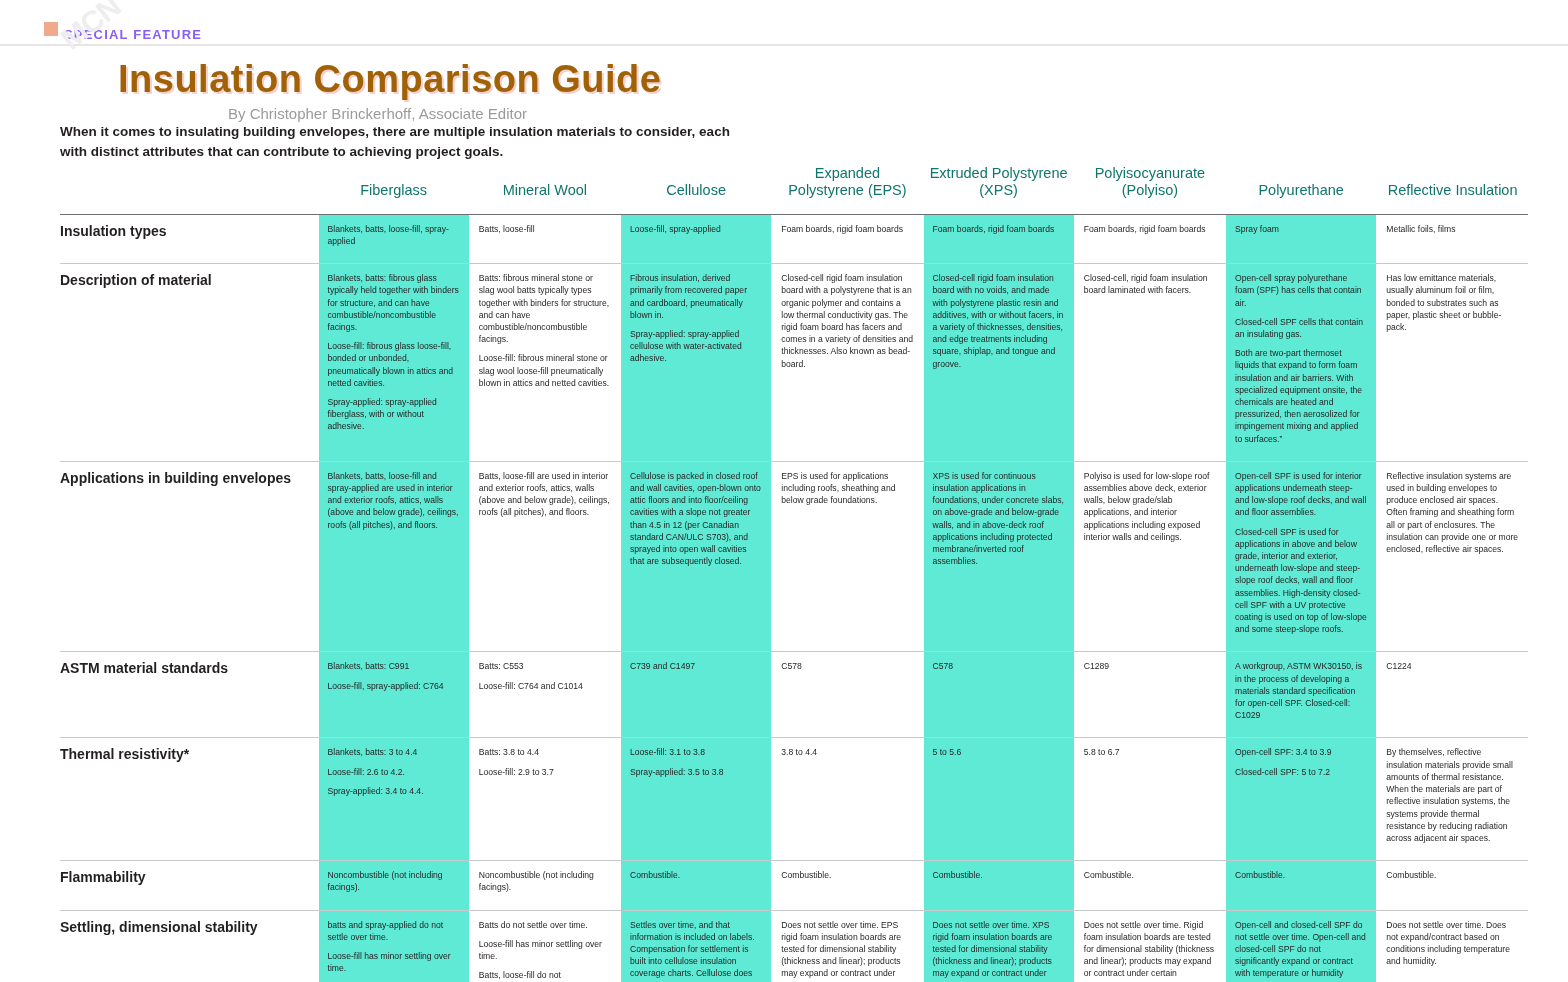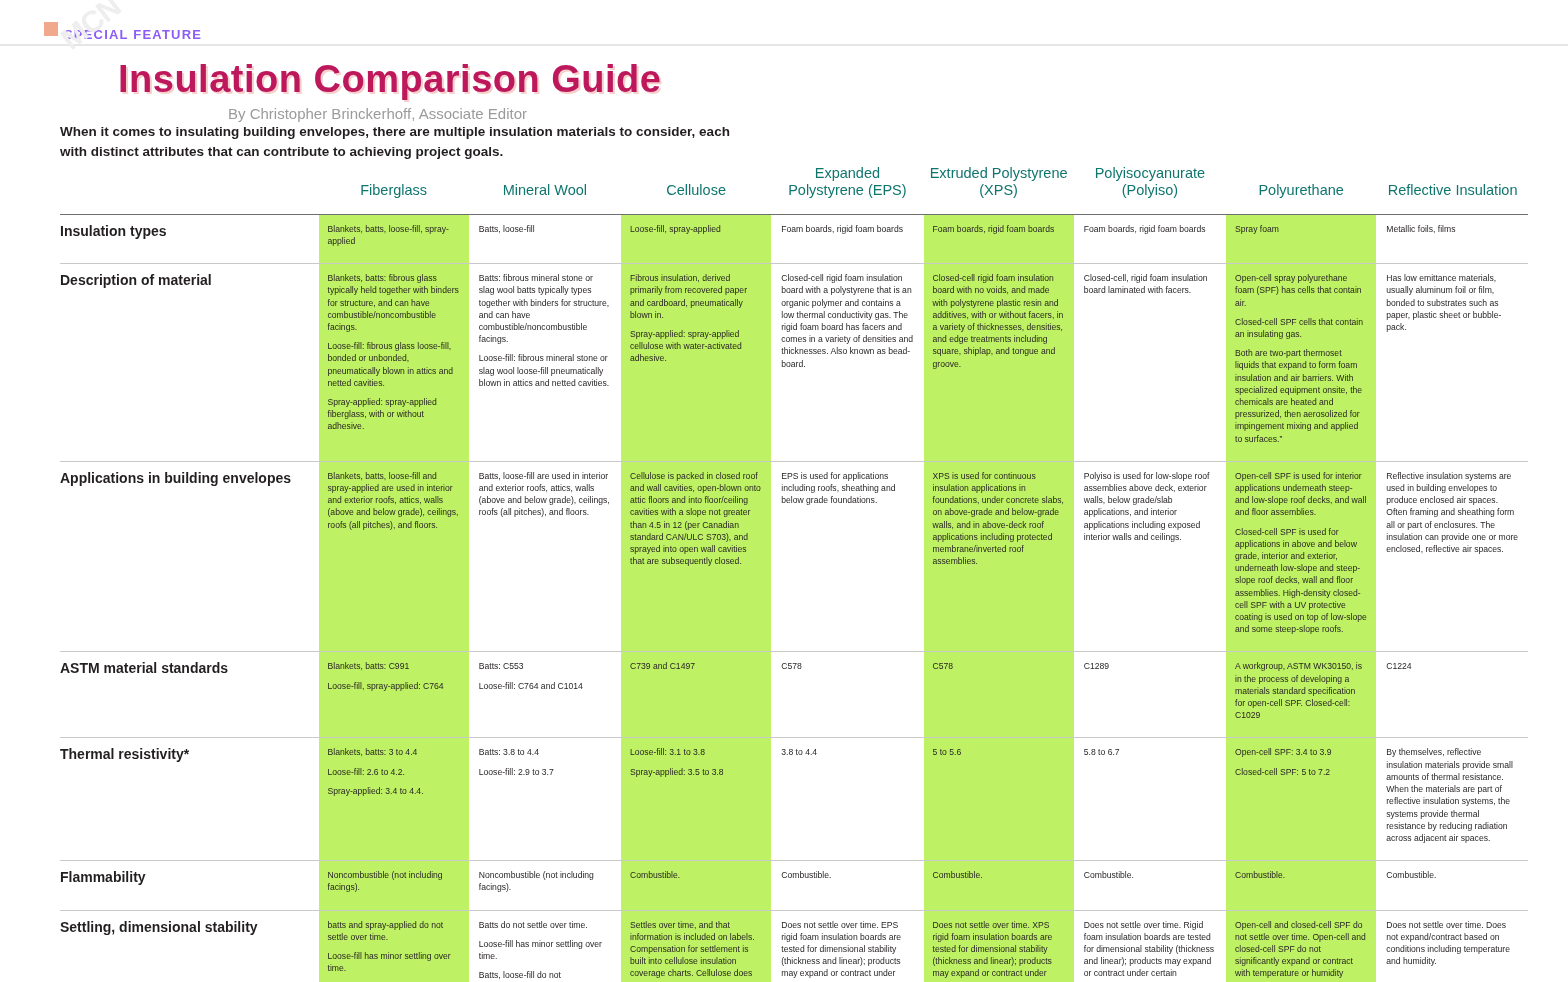--- a/index.html
+++ b/index.html
@@ -28,21 +28,21 @@
   }
   .watermark {
     position:absolute; left:58px; top:6px;
     font-size:30px; font-weight:bold; color:#eeeeee;
     transform:rotate(-38deg);
     letter-spacing:-1px;
   }
   .title {
     position:absolute; left:118px; top:58px;
     font-size:38px; font-weight:bold; letter-spacing:0.5px;
-    color:#be185d;
+    color:#a16207;
     text-shadow:2px 2px 0 #f6cfcb;
   }
   .byline {
     position:absolute; left:228px; top:97px;
     font-size:15px; color:#9b9b9b;margin-top:8px;
   }
   .deck {
     position:absolute; left:60px; top:122px; width:700px;
     font-size:13.5px; font-weight:bold; line-height:1.45;
     color:#231f20;
@@ -85,21 +85,21 @@
     white-space:nowrap;
   }
   td.cell {
     vertical-align:top;
     font-size:8.6px;
     line-height:1.42;
     padding:8px 9px 16px 9px;
     border-bottom:1px solid #c8c9ca;
     color:#231f20;
   }
-  td.shade { background:#bef264; }
+  td.shade { background:#5eead4; }
   td.plain { background:#ffffff; }
   td.cell p { margin:0 0 7px 0; }
   td.cell p:last-child { margin-bottom:0; }
 
   
   td.cell, thead th.colwrap { border-left:1px solid #ffffff; }
 </style>
 </head>
 <body>
 

